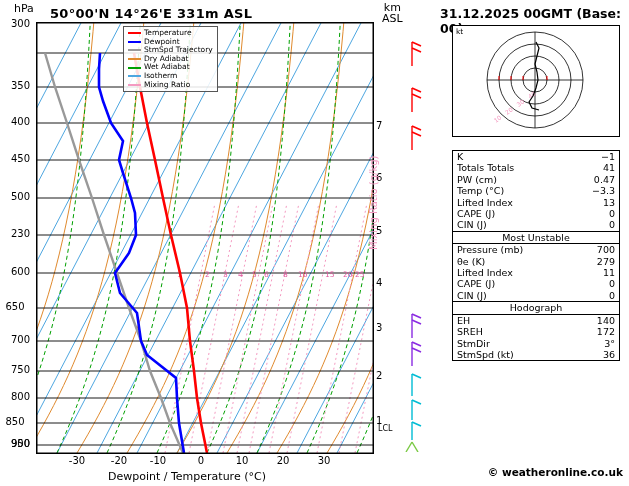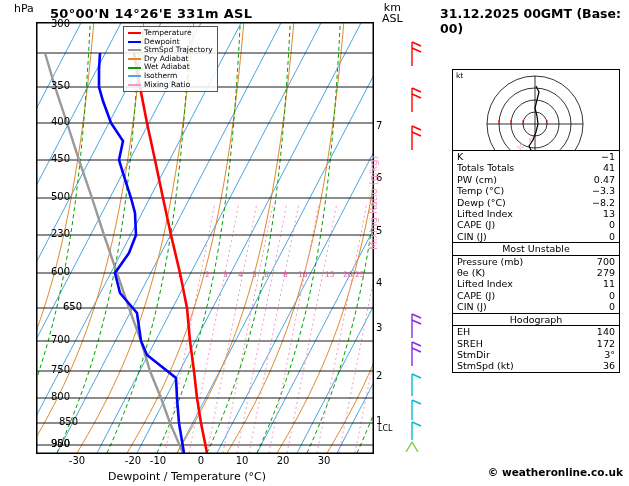--- a/index.html
+++ b/index.html
@@ -11,27 +11,27 @@
   #km-label{left:382px;top:2px;font-size:11px;color:#000;text-align:center;line-height:11px;}
   #date-title{left:440px;top:6px;font-size:12.5px;font-weight:bold;color:#000;}
   
   #plot{left:36px;top:22px;width:336px;height:430px;border:1px solid #000;background:#fff;overflow:hidden;}
   #plot svg{position:absolute;left:0;top:0;}
   
   #legend{position:absolute;left:86px;top:3px;background:rgba(255,255,255,.86);border:1px solid #555;padding:2px 4px;font-size:7.5px;line-height:8.6px;}
   #legend div{white-space:nowrap;display:flex;align-items:center;}
   #legend i{display:inline-block;width:13px;height:0;border-top-width:2px;border-top-style:solid;margin-right:3px;}
   
-  .ylab{position:absolute;right:0;font-size:10px;color:#000;text-align:right;width:30px;padding-left:40px;}
+  .ylab{position:absolute;right:0;font-size:10px;color:#000;text-align:right;width:30px;}
   .xlab{position:absolute;top:455px;font-size:10px;color:#000;text-align:center;width:30px;}
   #xaxis-title{left:108px;top:470px;font-size:11px;color:#000;}
   #mixing-title{left:368px;top:250px;font-size:10px;color:#f49ac1;transform:rotate(-90deg);transform-origin:0 0;white-space:nowrap;}
   .kmlab{position:absolute;left:376px;font-size:10px;color:#000;}
   
-  #hodo{left:452px;top:25px;width:166px;height:110px;border:1px solid #000;background:#fff;margin-top:44px;}
+  #hodo{left:452px;top:25px;width:166px;height:110px;border:1px solid #000;background:#fff;}
   #hodo .kt{position:absolute;left:3px;top:1px;font-size:7.5px;color:#000;}
   
   #table{left:452px;top:150px;width:166px;border:1px solid #000;background:#fff;font-size:9.5px;color:#000;}
   #table .row{display:flex;justify-content:space-between;padding:0 4px;line-height:11.4px;}
   #table .sec{text-align:center;line-height:11.4px;border-top:1px solid #000;border-bottom:1px solid #000;}
   
   #credit{right:6px;top:466px;font-size:10.5px;font-weight:bold;color:#000;}
   #wind-col{left:398px;top:22px;width:44px;height:430px;}
 </style>
 </head>
@@ -178,31 +178,31 @@
   </div>
 </div>
 
 <div class="ylab" style="left:0px;top:18px;">300</div>
 <div class="ylab" style="left:0px;top:80px;">350</div>
 <div class="ylab" style="left:0px;top:116px;">400</div>
 <div class="ylab" style="left:0px;top:153px;">450</div>
 <div class="ylab" style="left:0px;top:191px;">500</div>
 <div class="ylab" style="left:0px;top:228px;">230</div>
 <div class="ylab" style="left:0px;top:266px;">600</div>
-<div class="ylab" style="left:12px;top:301px;">650</div>
+<div class="ylab" style="left:0px;top:301px;text-align:center;">650</div>
 <div class="ylab" style="left:0px;top:334px;">700</div>
 <div class="ylab" style="left:0px;top:364px;">750</div>
 <div class="ylab" style="left:0px;top:391px;">800</div>
-<div class="ylab" style="left:8px;top:416px;">850</div>
+<div class="ylab" style="left:0px;top:416px;text-align:center;">850</div>
 <div class="ylab" style="left:0px;top:438px;">900</div>
 <div class="ylab" style="left:0px;top:438px;opacity:0;"></div>
 
 <div class="xlab" style="left:22px;margin-top:40px;">-40</div>
 <div class="xlab" style="left:62px;">-30</div>
-<div class="xlab" style="left:118px;">-20</div>
+<div class="xlab" style="left:104px;">-20</div>
 <div class="xlab" style="left:143px;">-10</div>
 <div class="xlab" style="left:186px;">0</div>
 <div class="xlab" style="left:227px;">10</div>
 <div class="xlab" style="left:268px;">20</div>
 <div class="xlab" style="left:309px;">30</div>
 <div class="abs" id="xaxis-title">Dewpoint / Temperature (°C)</div>
 
 <div class="ylab" style="left:0px;top:438px;">950</div>
 
 <div class="kmlab" style="top:415px;">1</div>
@@ -301,24 +301,20 @@
   <div class="row">
       <span>PW (cm)</span>
       <span>0.47</span>
     </div>
 
   <div class="row">
       <span>Temp (°C)</span>
       <span>−3.3</span>
     </div>
   <div class="row">
-      <span>Dewp (°C)</span>
-      <span>−8.2</span>
-    </div>
-  <div class="row">
       <span>Lifted Index</span>
       <span>13</span>
     </div>
   <div class="row">
       <span>CAPE (J)</span>
       <span>0</span>
     </div>
   <div class="row">
       <span>CIN (J)</span>
       <span>0</span>

